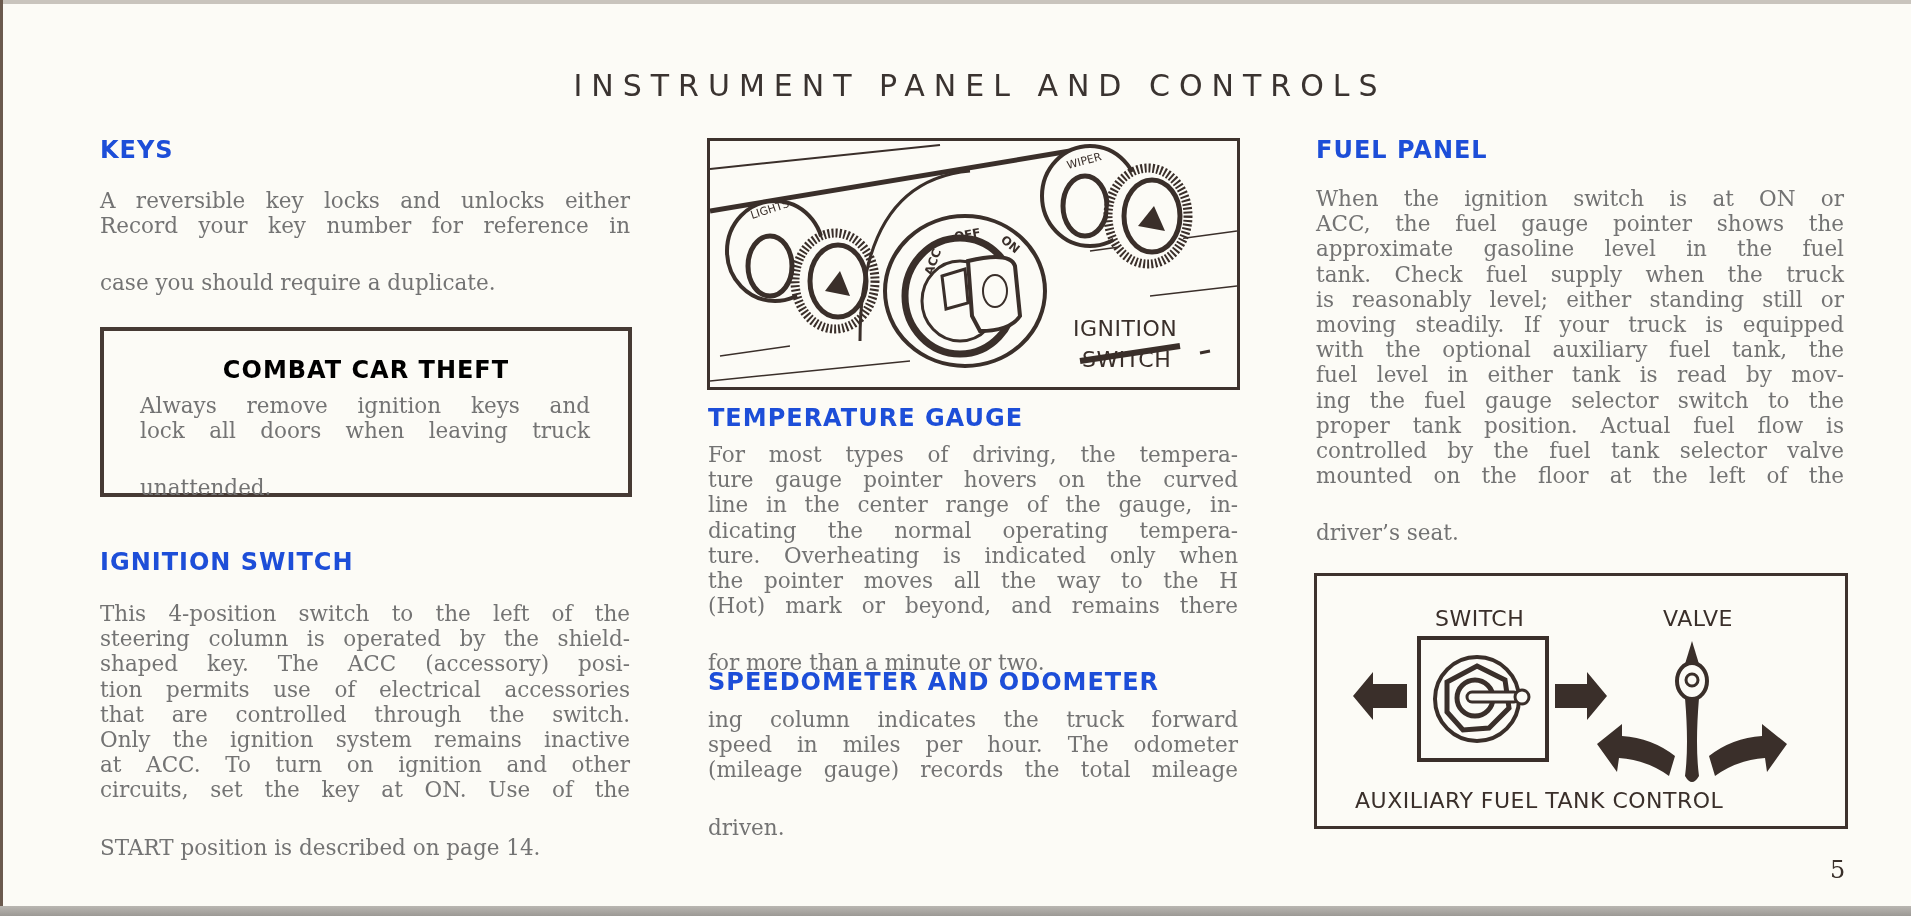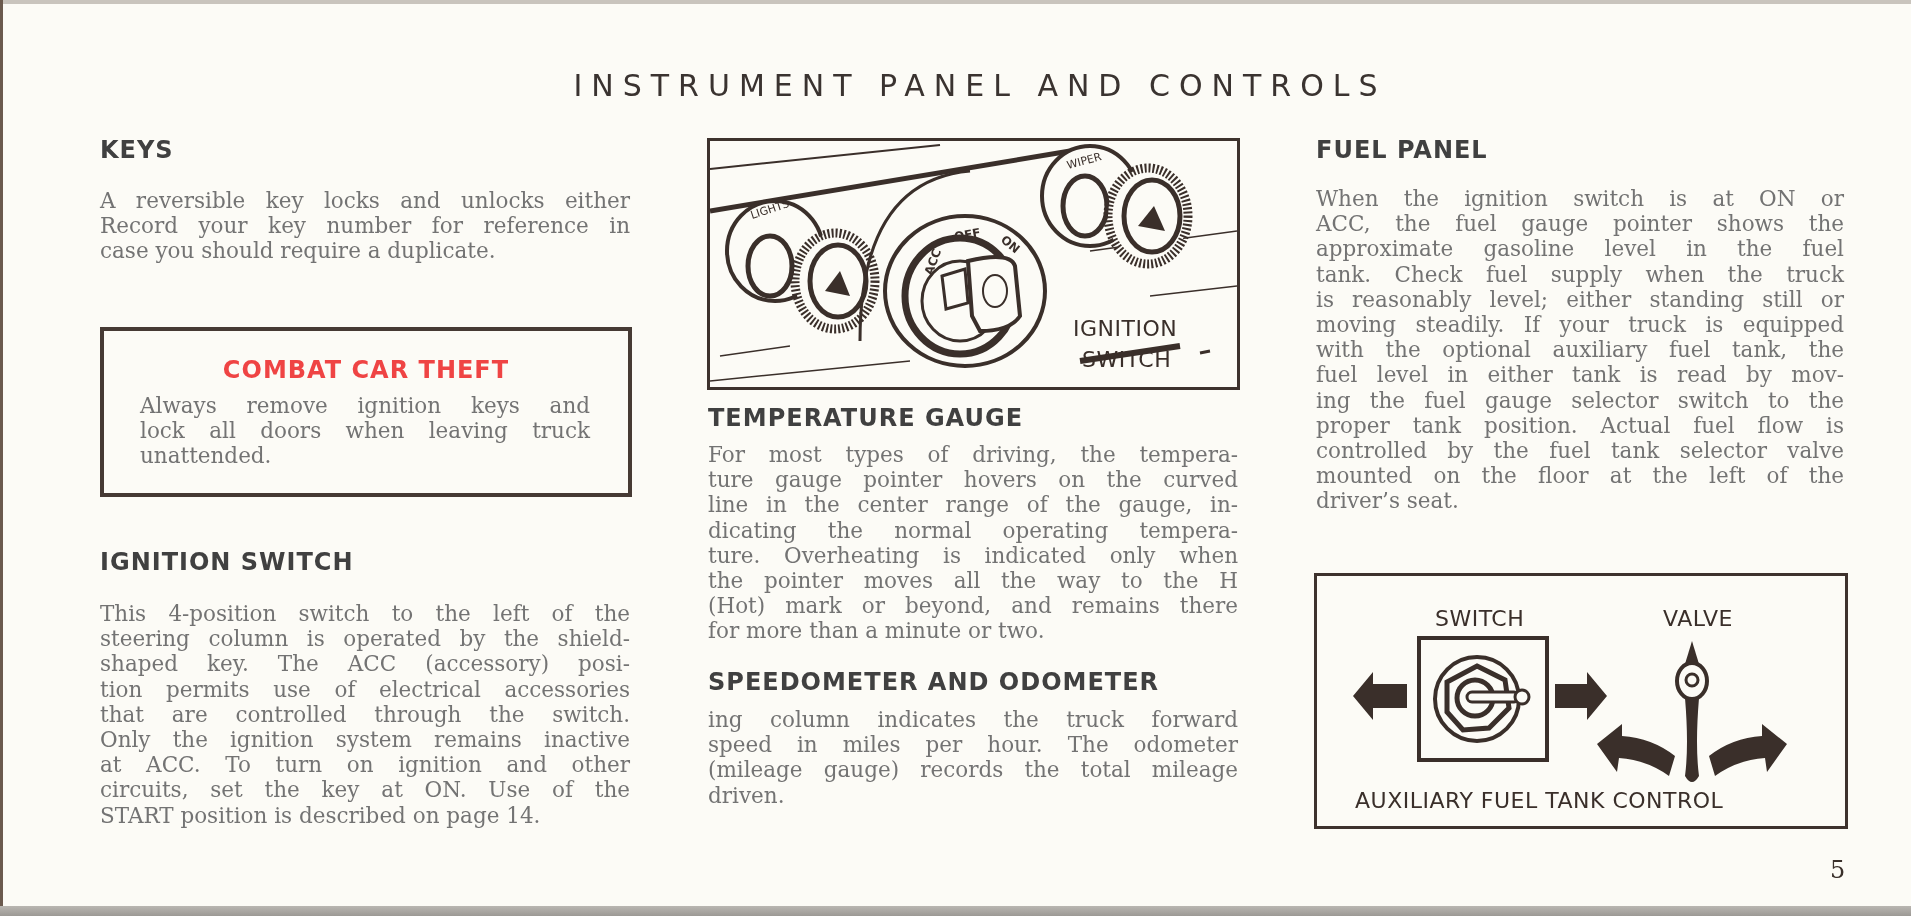--- a/index.html
+++ b/index.html
@@ -13,38 +13,38 @@
     .bottom-band { position: absolute; left: 0; top: 906px; width: 1911px; height: 10px; background: linear-gradient(#b9b6b1, #9c9995); }
 
     .page-title {
       position: absolute; left: 550px; top: 68px; width: 860px;
       font-family: "DejaVu Sans", sans-serif; font-size: 30px; font-weight: 400;
       letter-spacing: 9px; color: #3a3330; white-space: nowrap; text-align: center;
     }
     .heading {
       position: absolute;
       font-family: "DejaVu Sans", sans-serif; font-weight: bold; font-size: 24px;
-      letter-spacing: 1px; color: #404040; white-space: nowrap;
+      letter-spacing: 1px; color: #1d4ed8; white-space: nowrap;
     }
     .body {
       position: absolute;
       font-family: "DejaVu Serif", serif; font-size: 21.5px; line-height: 25.2px;
       color: #737373; text-align: justify;
     }
     .body .ln { display: block; text-align: justify; text-align-last: justify; white-space: nowrap; }
-    .body .ln.last { text-align-last: left; }
+    .body .ln.last { text-align-last: left; margin-top: 32px; }
 
     .theft-box {
       position: absolute; left: 100px; top: 327px; width: 524px; height: 162px;
       border: 4px solid #463a34;
     }
     .theft-title {
       position: absolute; left: 0; top: 25px; width: 100%; text-align: center;
       font-family: "DejaVu Sans", sans-serif; font-weight: bold; font-size: 24px;
-      letter-spacing: 1px; color: #ef4444;
+      letter-spacing: 1px; color: #000000;
     }
     .theft-body { left: 36px; top: 62px; width: 450px; }
 
     .illus-box {
       position: absolute; left: 707px; top: 138px; width: 527px; height: 246px;
       border: 3px solid #3d322d; background: #fcfbf6; overflow: hidden;
     }
     .illus-box svg { position: absolute; left: 0; top: 0; }
 
     .fuel-box {

